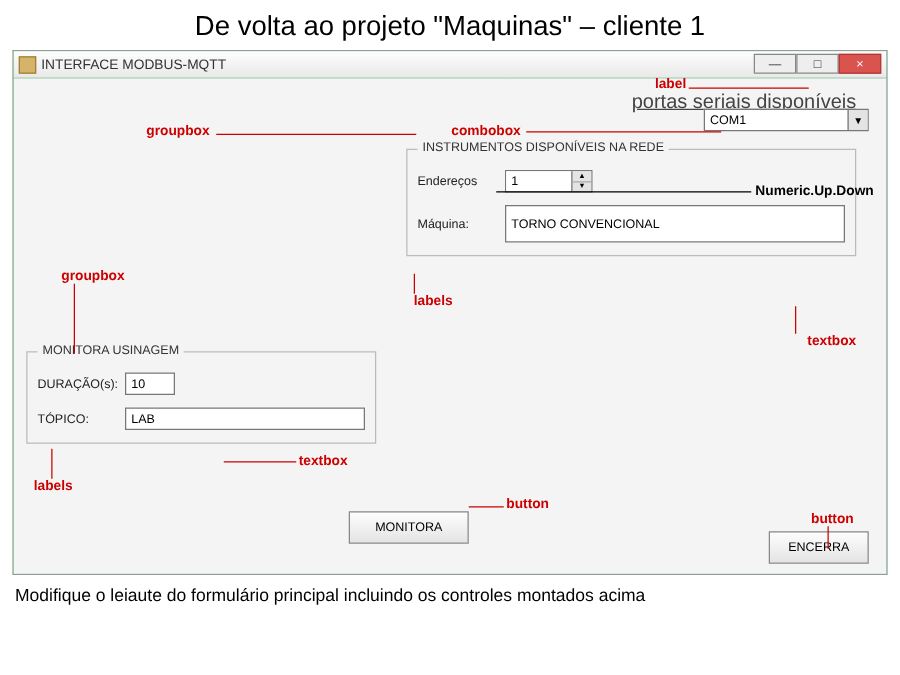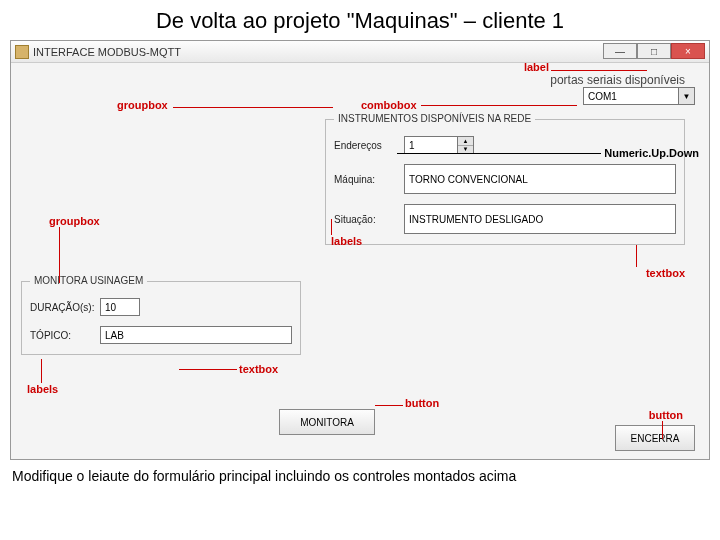--- a/index.html
+++ b/index.html
@@ -27,22 +27,22 @@
   .titlebar .app-icon {
     width: 14px; height: 14px; background:#d6b36a; border:1px solid #a07f30; margin-right:4px;
   }
   .winctrl { position:absolute; right:4px; top:2px; display:flex; gap:0; }
   .winctrl div { width:34px; height:16px; border:1px solid #888; background:#eee; font-size:10px; display:flex; align-items:center; justify-content:center; }
   .winctrl .close { background:#d9534f; color:#fff; border-color:#b23a36; }
 
   .client { position:relative; width:100%; height:calc(100% - 22px); background:#f4f4f4; }
 
   
-  .serial-label { position:absolute; right:24px; top:10px; font-size:12px; color:#444; }
-  .serial-combo { position:absolute; right:14px; top:24px; width:112px; height:18px; border:1px solid #777; background:#fff; font-size:10px; padding-left:4px; display:flex; align-items:center; justify-content:space-between; }
+  .serial-label { position:absolute; right:24px; top:10px; font-size:16px; color:#444;text-decoration:underline; }
+  .serial-combo { position:absolute; right:14px; top:24px; width:132px; height:18px; border:1px solid #777; background:#fff; font-size:10px; padding-left:4px; display:flex; align-items:center; justify-content:space-between; }
   .serial-combo .chev { width:16px; height:100%; border-left:1px solid #777; background:#e4e4e4; display:flex; align-items:center; justify-content:center; font-size:8px; }
 
   .group1 { position:absolute; right:24px; top:56px; width:360px; border:1px solid #bbb; padding:6px 8px 10px; font-size:10px; }
   .group1 .legend { position:absolute; top:-7px; left:8px; background:#f4f4f4; padding:0 4px; font-size:10px; color:#333; }
   .row { display:flex; align-items:center; margin-top:10px; }
   .row:first-child { margin-top:6px; }
   .rlabel { width:70px; font-size:10px; color:#222; }
   .numeric { width:70px; height:18px; border:1px solid #777; background:#fff; display:flex; }
   .numeric input { border:none; width:52px; font-size:10px; padding-left:4px; }
   .numeric .spin { width:18px; border-left:1px solid #777; background:#e4e4e4; display:flex; flex-direction:column; }
@@ -100,24 +100,20 @@
           <div class="spin">
               <span>▲</span>
               <span>▼</span>
             </div>
         </div>
       </div>
       <div class="row">
         <div class="rlabel">Máquina:</div>
         <div class="txt">TORNO CONVENCIONAL</div>
       </div>
-      <div class="row">
-        <div class="rlabel">Situação:</div>
-        <div class="txt">INSTRUMENTO DESLIGADO</div>
-      </div>
     </div>
 
     <div class="group2">
       <span class="legend">MONITORA USINAGEM</span>
       <div class="row">
         <div class="rlabel">DURAÇÃO(s):</div>
         <div class="txtshort">10</div>
       </div>
       <div class="row">
         <div class="rlabel">TÓPICO:</div>

